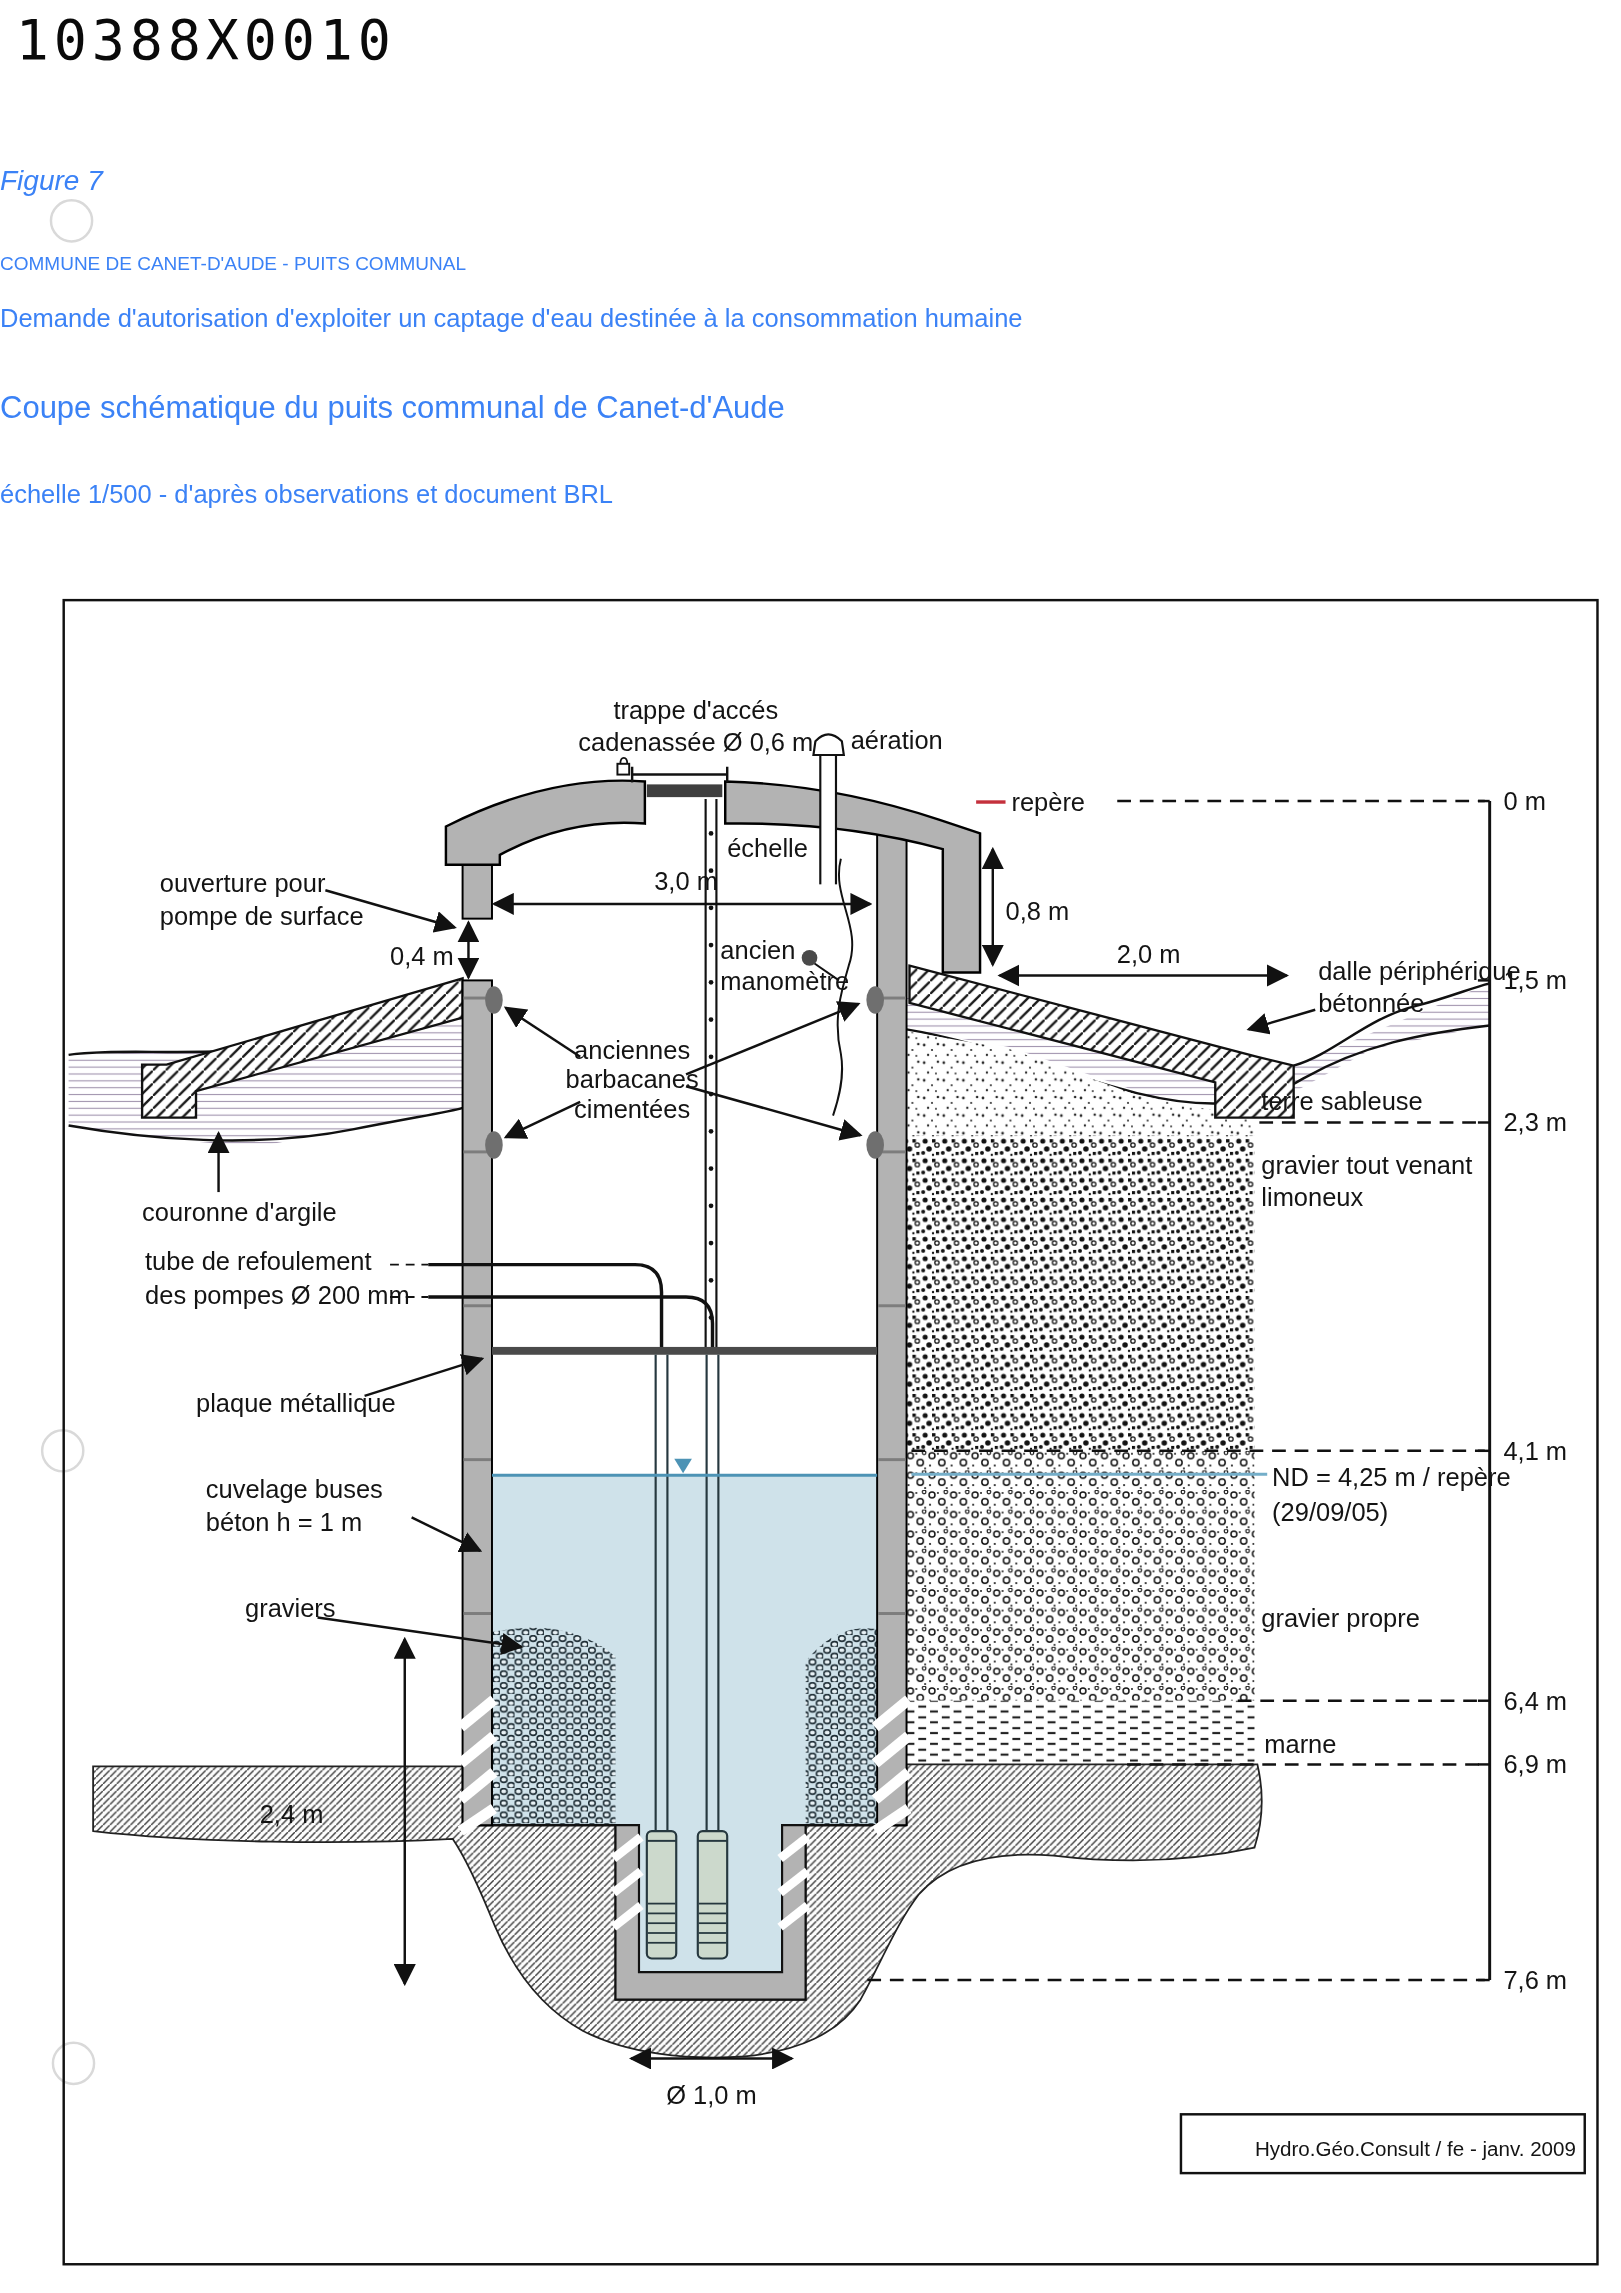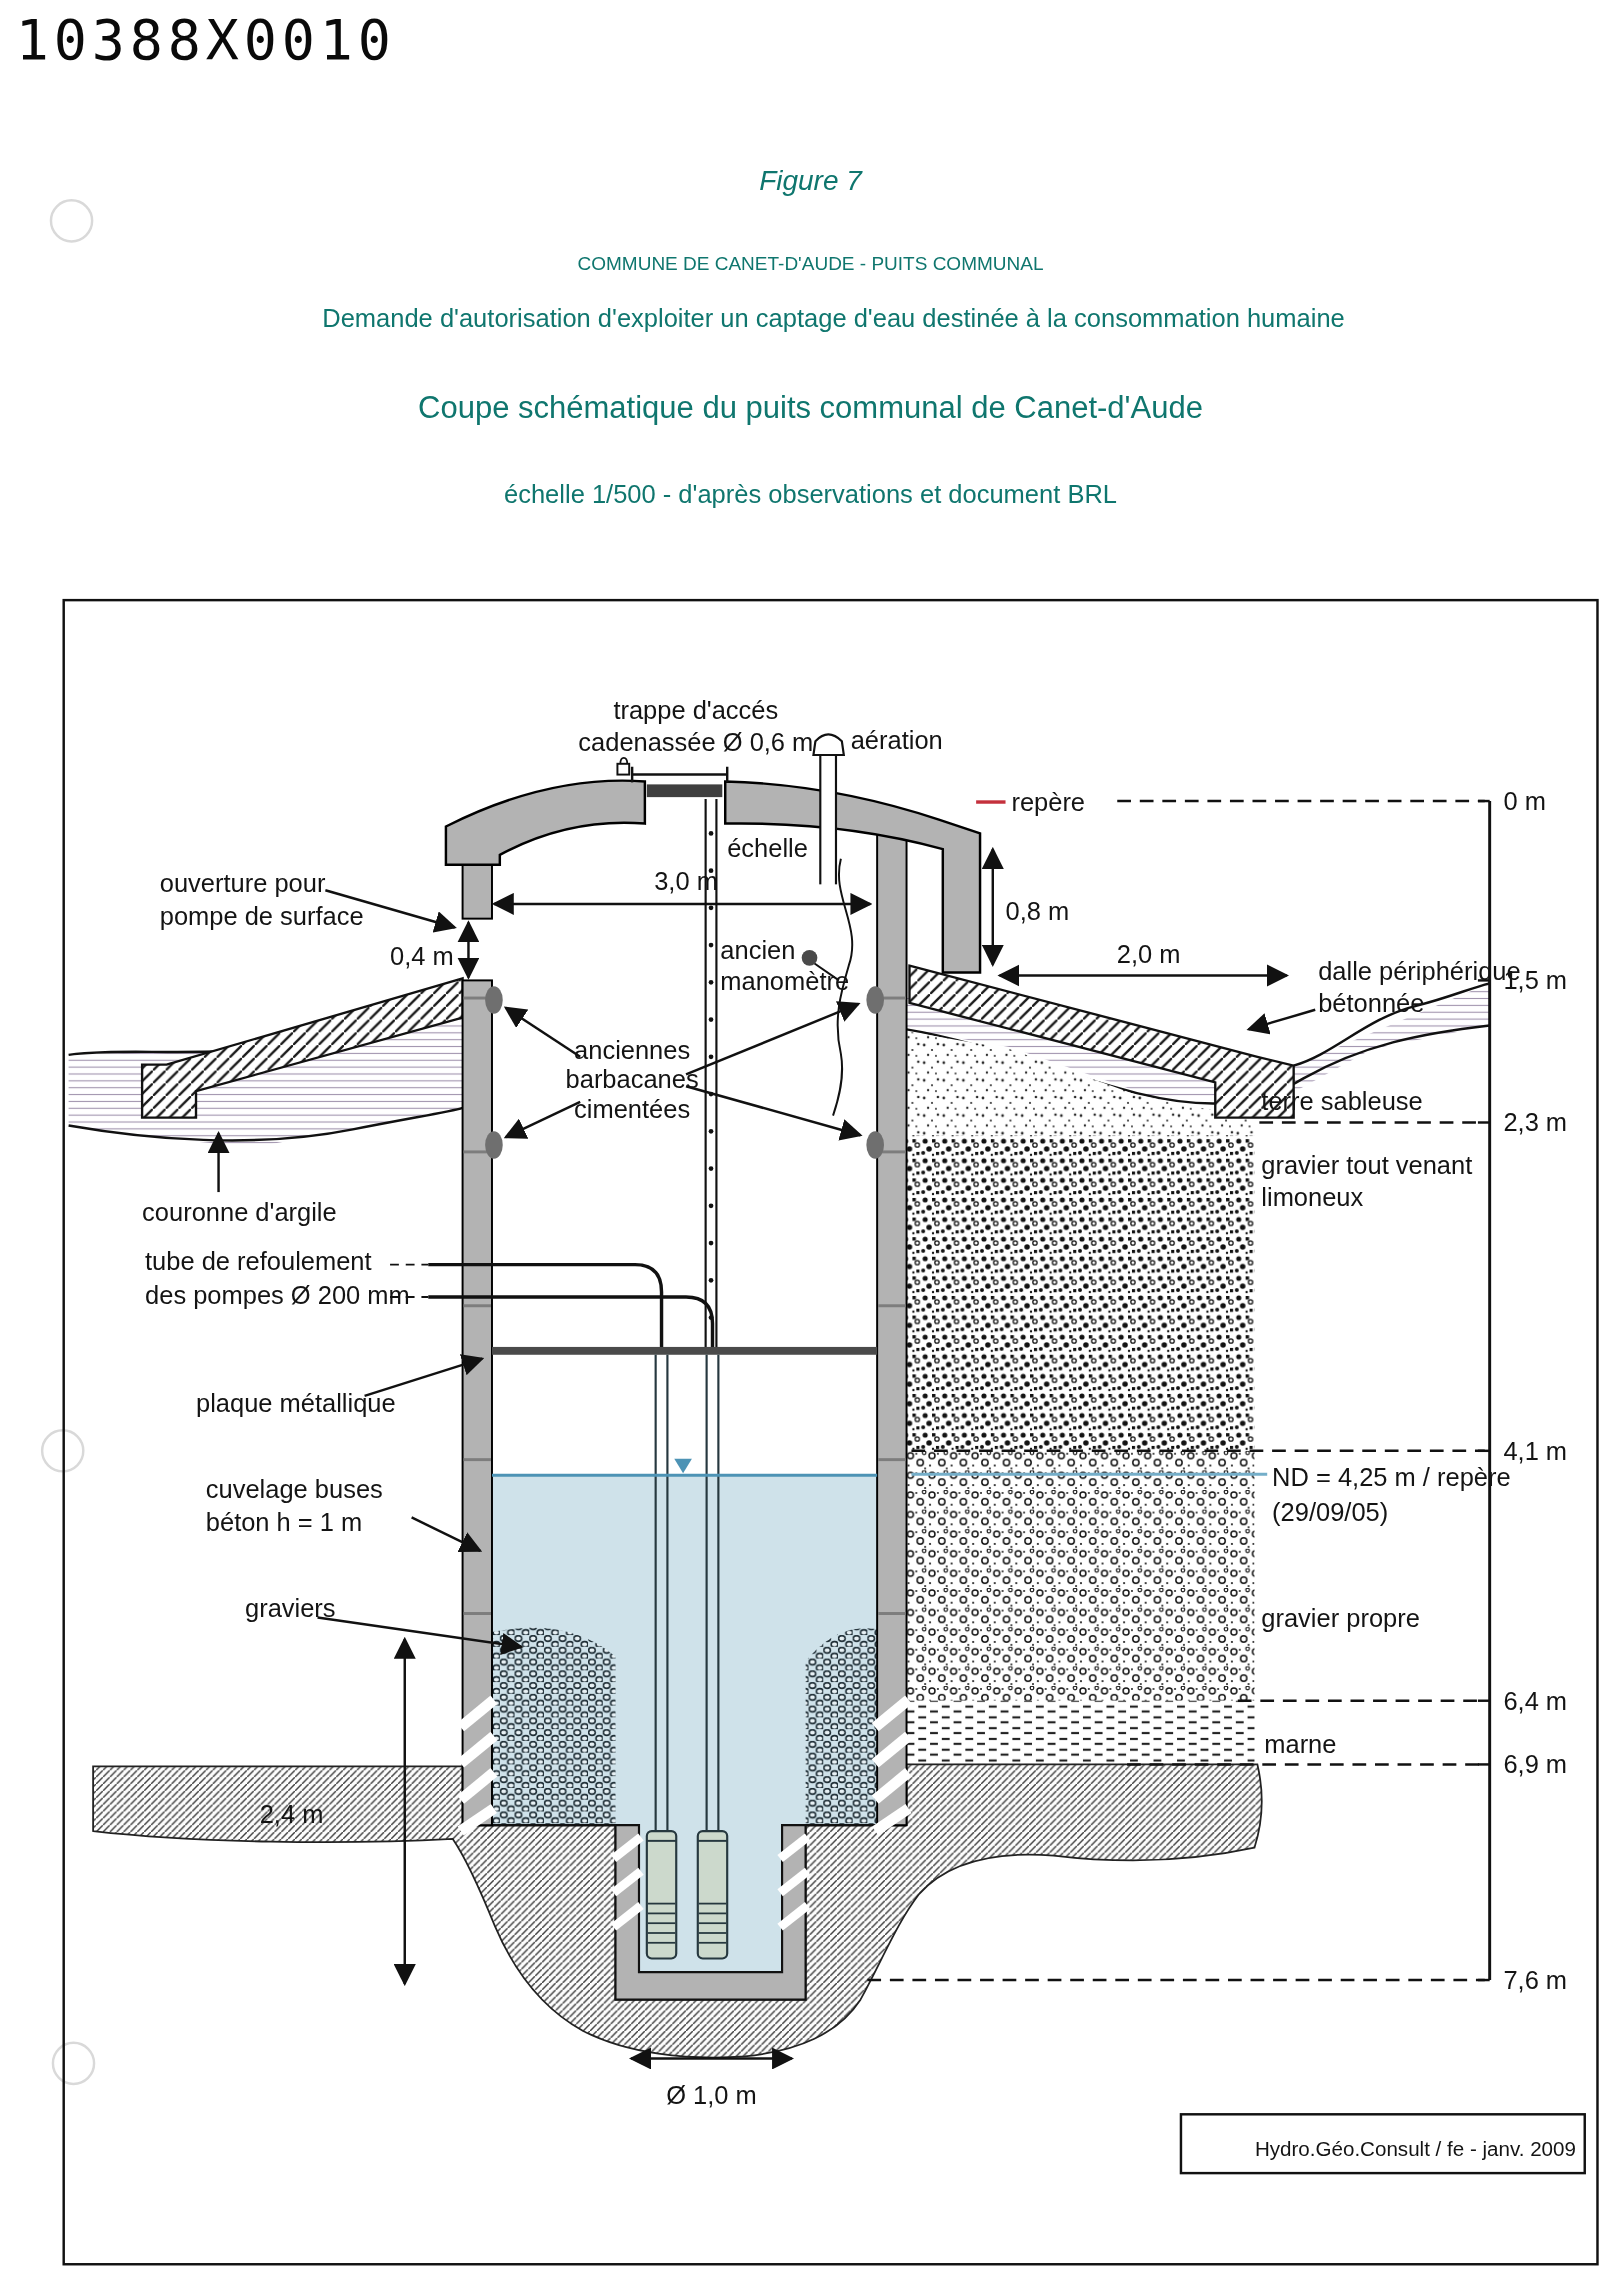--- a/index.html
+++ b/index.html
@@ -1,21 +1,21 @@
 <!DOCTYPE html>
 <html><head>
 <meta charset="utf-8">
 <style>
   html,body{margin:0;padding:0;background:#fff;}
   body{width:1621px;height:2294px;position:relative;font-family:"Liberation Sans",sans-serif;color:#111;}
   .code{position:absolute;left:15.7px;top:7.8px;font-family:"DejaVu Sans Mono",monospace;font-weight:normal;font-size:55px;letter-spacing:4.9px;color:#0a0a0a;}
-  .hdr{position:absolute;left:0;right:0;text-align:center;color:#0f766e;}
+  .hdr{position:absolute;left:0;right:0;color:#3b82f6;}
   .figure{top:165px;font-size:28px;font-style:italic;}
   .h1{top:253px;font-size:19px;}
-  .h2{top:304px;font-size:25.5px;padding-left:46px;}
+  .h2{top:304px;font-size:25.5px;}
   .title{top:390px;font-size:31px;text-underline-offset:6.9px;}
   .subtitle{top:480px;font-size:25.5px;}
   svg{position:absolute;left:0;top:0;}
   svg text{font-family:"Liberation Sans",sans-serif;font-size:26px;fill:#141414;}
   text.dim{font-size:26px;}
   text.credit{font-size:21px;}
   .lbl{font-size:26px;}
 </style>
 </head>
 <body>

